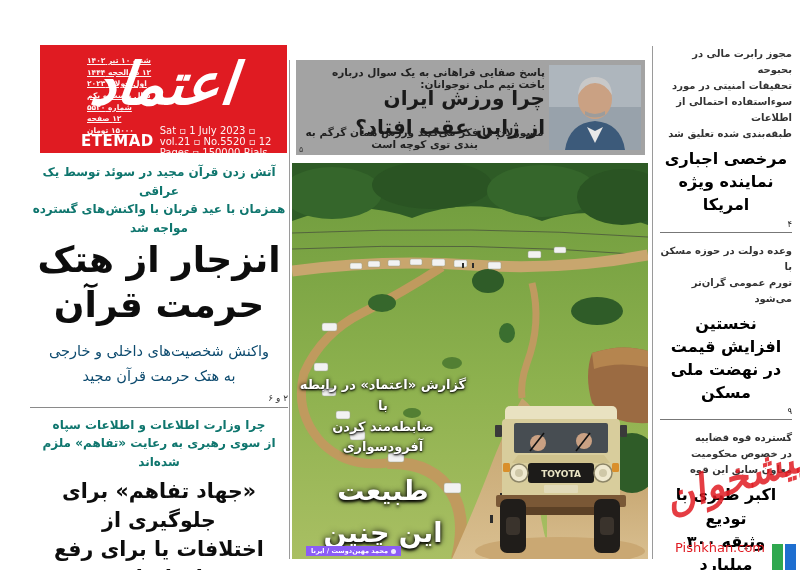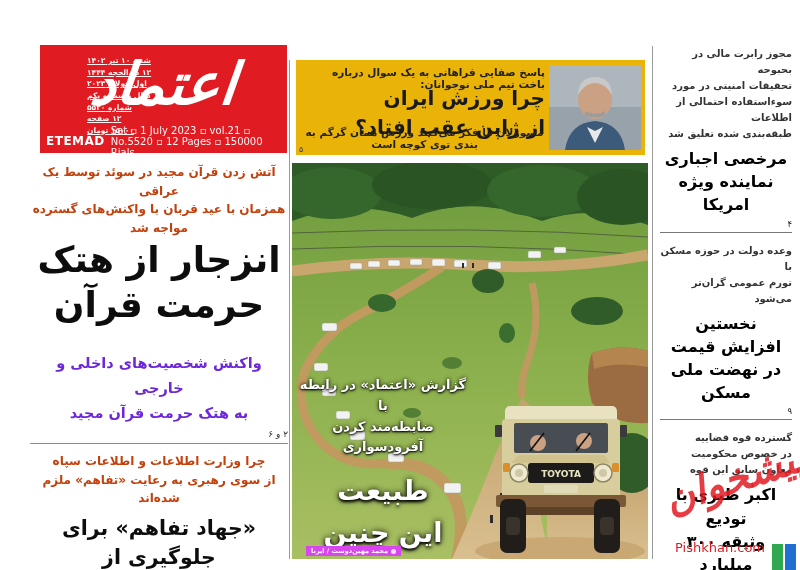--- a/index.html
+++ b/index.html
@@ -11,30 +11,30 @@
   
   .masthead { position:absolute; left:40px; top:45px; width:247px; height:108px;
               background:#e01b22; color:#fff; overflow:hidden; }
   .logo-fa { position:absolute; left:0; top:-4px; width:247px; height:86px;
              font-size:58px; font-weight:900; font-style:italic; text-align:center;
              line-height:86px; letter-spacing:-2px; transform:skewX(-6deg); }
   .dateline { position:absolute; right:120px; top:10px; width:80px;
               font-size:7.5px; line-height:1.55; text-align:left; font-weight:bold; opacity:.95;text-decoration:underline; }
   .masthead-foot { position:absolute; left:0; bottom:2px; width:100%; height:20px;
                    display:flex; align-items:center; gap:6px; padding:0 6px; direction:ltr; }
-  .logo-en { font-size:12px; font-weight:900; letter-spacing:.5px; }
+  .logo-en { font-size:15px; font-weight:900; letter-spacing:.5px;margin-left:35px; }
   .dateline-en { font-size:10px; font-weight:normal; opacity:.95; }
 
   
   .left-col { position:absolute; left:30px; top:163px; width:258px; }
-  .kicker { font-size:12px; font-weight:bold; color:#c2410c; text-align:center; line-height:1.55; }
+  .kicker { font-size:12px; font-weight:bold; color:#0f766e; text-align:center; line-height:1.55; }
   .lead-headline { font-size:36px; font-weight:900; color:#0d0d0d; text-align:center;
                    line-height:1.25; margin-top:0; }
-  .lead-deck { font-size:14.5px; font-weight:bold; color:#6d28d9; text-align:center;
-               line-height:1.7; margin-top:24px; }
+  .lead-deck { font-size:14.5px; font-weight:normal; color:#0c4a6e; text-align:center;
+               line-height:1.7; margin-top:12px; }
   .pageref { font-size:9px; color:#333; text-align:right; margin-top:4px; }
   .story-rule { border:none; border-top:1px solid #8a8a8a; margin:4px 0 8px 0; }
   .h2-headline { font-size:20.5px; font-weight:900; color:#0d0d0d; text-align:center;
                  line-height:1.4; margin-top:6px; }
 
   
   .vrule { position:absolute; width:1px; background:#9a9a9a; }
 
   
   .topbox { position:absolute; left:296px; top:60px; width:349px; height:95px;
@@ -52,21 +52,21 @@
 
   
   .photo { position:absolute; left:292px; top:163px; width:356px; height:396px;
            overflow:hidden; background:#6f9a3d; }
   .photo-overlay { position:absolute; left:2px; top:212px; width:178px; text-align:center;
                    color:#fff; pointer-events:none; }
   .photo-kicker { font-size:13px; font-weight:900; line-height:1.6;
                   text-shadow:0 1px 2px #000, 0 0 4px #000; }
   .photo-headline { font-size:27px; font-weight:900; line-height:1.55; margin-top:12px;
                     text-shadow:0 2px 3px #000, 0 0 6px #000; }
-  .credit { position:absolute; left:14px; bottom:3px; background:#d946ef; color:#fff;
+  .credit { position:absolute; left:14px; bottom:3px; background:#8b5cf6; color:#fff;
             font-size:6.5px; font-weight:bold; padding:1px 5px; display:flex; gap:3px;
             align-items:center; }
   .credit .dot { width:5px; height:5px; border-radius:50%; background:#fff; opacity:.85; }
 
   
   .rail { position:absolute; left:660px; top:46px; width:132px; }
   .rail .item { padding-bottom:2px; }
   .rail .kicker { font-size:10px; font-weight:bold; color:#333; text-align:right; line-height:1.6; }
   .rail .headline { font-size:16px; font-weight:900; color:#000; text-align:center;
                     line-height:1.45; margin-top:5px; }
@@ -115,21 +115,21 @@
     <div class="kicker pre">چرا وزارت اطلاعات و اطلاعات سپاه
 از سوی رهبری به رعایت «تفاهم» ملزم شده‌اند</div>
     <div class="h2-headline pre">«جهاد تفاهم» برای جلوگیری از
 اختلافات یا برای رفع اختلافات</div>
 
   </div>
 
   <div class="vrule" style="left:289px; top:60px; height:499px;"></div>
   <div class="vrule" style="left:652px; top:46px; height:513px;"></div>
 
-  <div class="topbox" style="background: #eab308;">
+  <div class="topbox" style="background: #a3a3a3;">
     <div class="kicker2">پاسخ صفایی فراهانی به یک سوال درباره باخت تیم ملی نوجوانان:</div>
     <div class="headline pre">چرا ورزش ایران
 از ژاپن عقب افتاد؟</div>
     <div class="deck">مسوولان ما فکر می‌کنند ورزش همان گرگم به بندی توی کوچه است</div>
     <div class="portrait">
       <svg width="92" height="85" viewBox="0 0 92 85">
         <rect width="92" height="85" fill="#aeb6bd"></rect>
         <rect y="42" width="92" height="43" fill="#98a2ab"></rect>
         <path d="M16 85 Q20 58 46 56 Q72 58 76 85 Z" fill="#3c5a7a"></path>
         <path d="M38 62 L46 78 L54 62 L46 66 Z" fill="#e8e8e8"></path>

